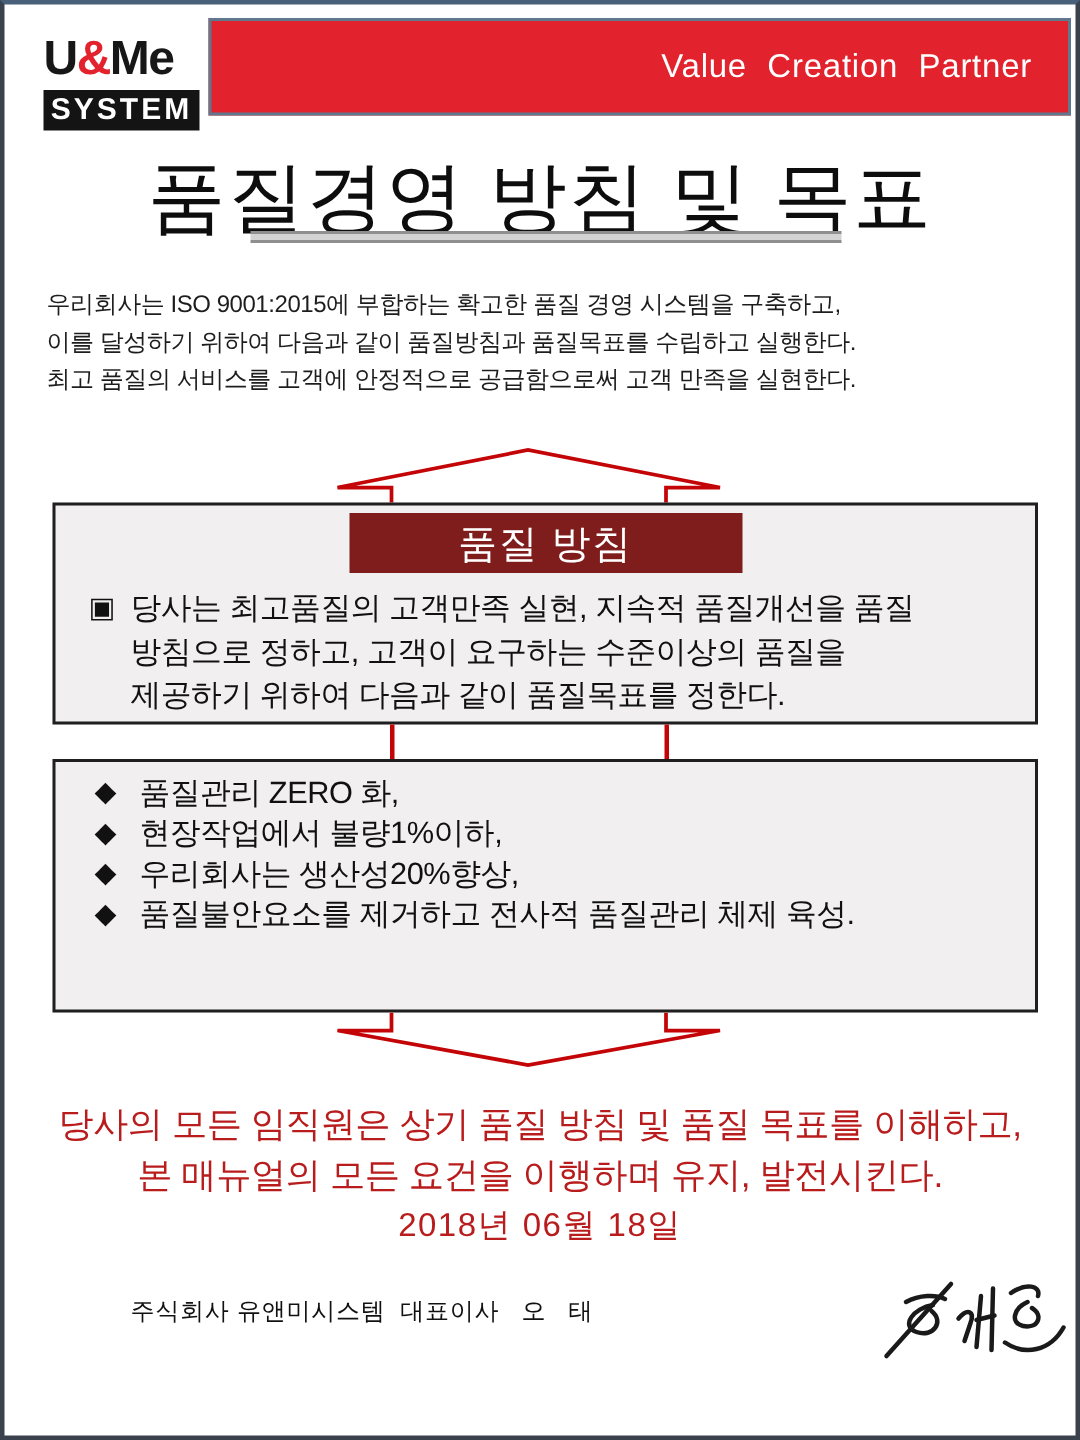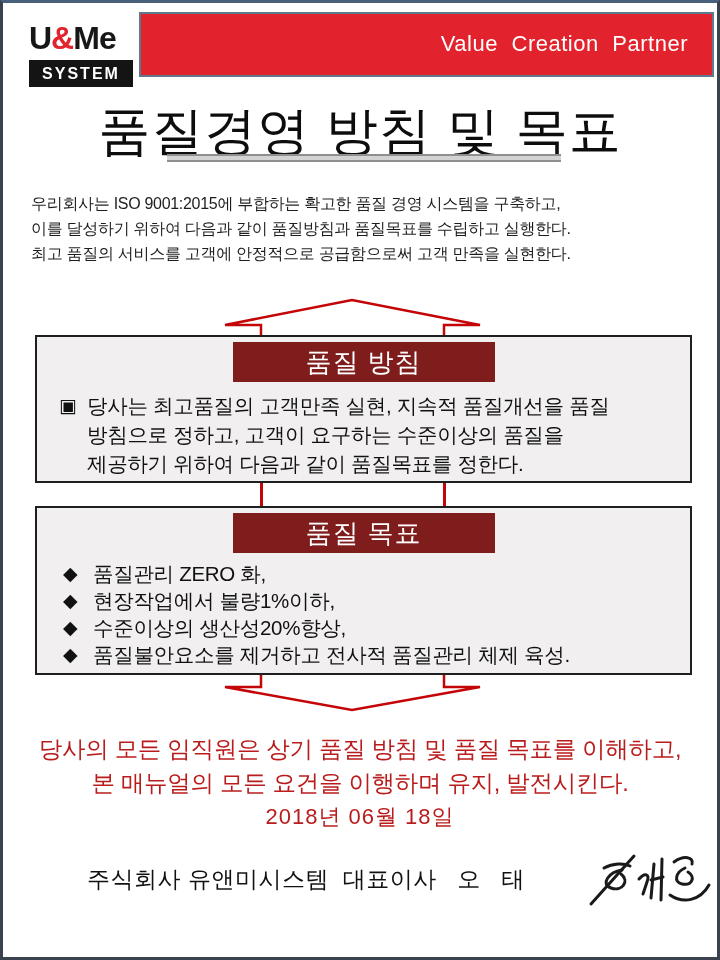--- a/index.html
+++ b/index.html
@@ -22,21 +22,21 @@
     position: absolute; left: 26px; top: 14px; width: 110px;
   }
   .logo-top {
     font-size: 32px; font-weight: bold; letter-spacing: -1px;
     color: #171717; line-height: 42px; white-space: nowrap;
   }
   .logo-amp { color: #e2232d; }
   .logo-bar {
     margin-top: 1px; width: 104px; height: 27px;
     background: #141414; color: #ffffff;
-    font-size: 16px; font-weight: bold; letter-spacing: 2px;
+    font-size: 20px; font-weight: bold; letter-spacing: 2px;
     text-align: center; line-height: 27px;
   }
   .banner {
     position: absolute; left: 136px; top: 9px; width: 575px; height: 65px;
     background: #e2232d;
     border: 2px solid #60788d;
     color: #ffffff;
     font-size: 22px; letter-spacing: 0.5px; word-spacing: 7px;
     text-align: right; line-height: 59px;
     padding-right: 24px;
@@ -96,21 +96,21 @@
   .closing {
     position: absolute; left: 0; top: 729px; width: 100%;
     text-align: center; color: #b91c1c;
     font-size: 23.5px; line-height: 34px; letter-spacing: -0.3px;
   }
   .closing .date-line { font-size: 22px; letter-spacing: 1px; }
 
   
   .sign-line {
     position: absolute; left: 84px; top: 861px;
-    font-size: 23px; color: #111111; letter-spacing: 0.5px;
+    font-size: 16px; color: #111111; letter-spacing: 0.5px;
     white-space: pre;
   }
   .sign-svg { position: absolute; left: 583px; top: 838px; }
 </style>
 </head>
 <body>
 
 <div class="page">
 
   <div class="logo">
@@ -141,33 +141,32 @@
         <div>방침으로 정하고, 고객이 요구하는 수준이상의 품질을</div>
         <div>제공하기 위하여 다음과 같이 품질목표를 정한다.</div>
       </span>
     </div>
   </div>
 
   <div class="v-line" style="left:257px; top:480px; height:23px;"></div>
   <div class="v-line" style="left:440px; top:480px; height:23px;"></div>
 
   <div class="gray-box box-goals">
-    <div class="box-title">품질 목표</div>
     <div class="goal-list">
       <div class="goal-item">
         <span class="goal-bullet">◆</span>
         <span>품질관리 ZERO 화,</span>
       </div>
       <div class="goal-item">
         <span class="goal-bullet">◆</span>
         <span>현장작업에서 불량1%이하,</span>
       </div>
       <div class="goal-item">
         <span class="goal-bullet">◆</span>
-        <span>수준이상의 생산성20%향상,</span>
+        <span>우리회사는 생산성20%향상,</span>
       </div>
       <div class="goal-item">
         <span class="goal-bullet">◆</span>
         <span>품질불안요소를 제거하고 전사적 품질관리 체제 육성.</span>
       </div>
     </div>
   </div>
 
   <svg class="arrow-svg" style="left:215px; top:672px;" width="270" height="39" viewBox="0 0 270 39">
     <polyline points="43,0 43,12 7,12 134,35 262,12 226,12 226,0" fill="none" stroke="#c40507" stroke-width="2.5"></polyline>

